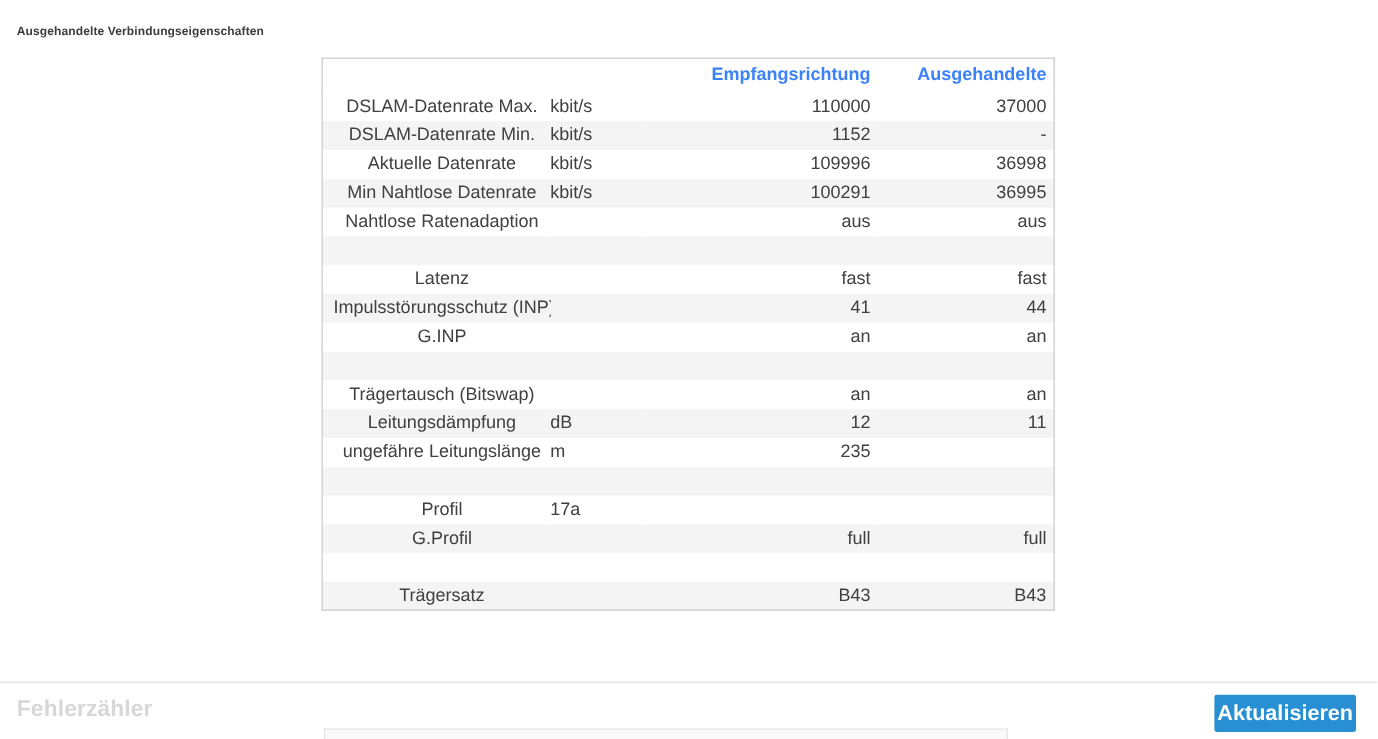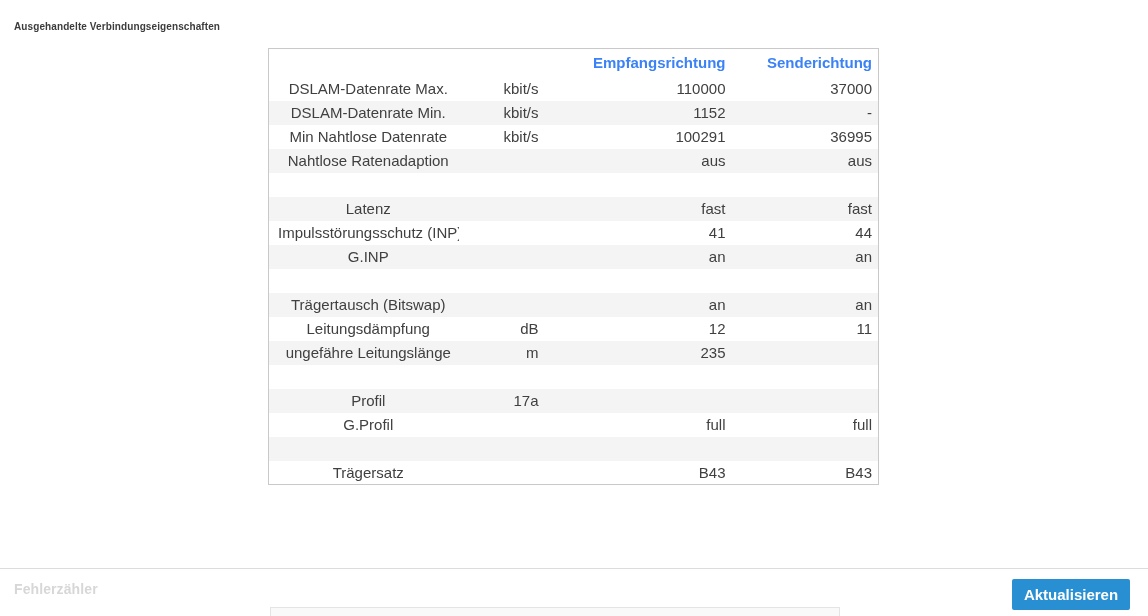--- a/index.html
+++ b/index.html
@@ -45,47 +45,47 @@
   table.props tbody td {
     height: 24px;
     vertical-align: middle;
   }
   table.props tbody tr:nth-child(even) { background: #f4f4f4; }
   .col-label  { width: 190px; }
   .col-unit   { width: 80px;  }
   .col-rx     { width: 190px; }
   .col-tx     { width: 150px; }
   .td-label   { text-align: center;  padding-left: 9px !important; }
-  .td-unit    { text-align: right; }
+  .td-unit    { text-align: left; }
   .td-rx      { text-align: right; padding-right: 3px !important; }
   .td-tx      { text-align: right; padding-right: 6px !important; }
   .divider {
     position: absolute;
     left: 0; top: 568px;
     width: 1148px; height: 1px;
     background: #dcdcdc;
   }
   .section2-title {
     position: absolute;
     left: 14px; top: 581px;
-    font-size: 14px;
+    font-size: 19px;
     font-weight: bold;
     color: #d7d7d7;
     letter-spacing: 0.1px;
   }
   .refresh-button {
     position: absolute;
     left: 1012px; top: 579px;
     width: 118px; height: 31px;
     background: #288fd3;
     color: #ffffff;
     border: none;
     border-radius: 2px;
     font-family: "Liberation Sans", sans-serif;
-    font-size: 15px;
+    font-size: 18px;
     font-weight: bold;
     cursor: pointer;
   }
   .next-table-sliver {
     position: absolute;
     left: 270px; top: 607px;
     width: 570px; height: 9px;
     background: #f9f9f9;
     border: 1px solid #e4e4e4;
     border-bottom: none;
@@ -102,35 +102,41 @@
       <col class="col-label">
       <col class="col-unit">
       <col class="col-rx">
       <col class="col-tx">
     </colgroup>
     <thead>
       <tr>
         <th class="td-label"></th>
         <th class="td-unit"></th>
         <th class="td-rx">Empfangsrichtung</th>
-        <th class="td-tx">Senderichtung</th>
+        <th class="td-tx">Ausgehandelte</th>
       </tr>
     </thead>
     <tbody>
         <tr>
           <td class="td-label">DSLAM-Datenrate Max.</td>
           <td class="td-unit">kbit/s</td>
           <td class="td-rx">110000</td>
           <td class="td-tx">37000</td>
         </tr>
         <tr>
           <td class="td-label">DSLAM-Datenrate Min.</td>
           <td class="td-unit">kbit/s</td>
           <td class="td-rx">1152</td>
           <td class="td-tx">-</td>
+        </tr>
+        <tr>
+          <td class="td-label">Aktuelle Datenrate</td>
+          <td class="td-unit">kbit/s</td>
+          <td class="td-rx">109996</td>
+          <td class="td-tx">36998</td>
         </tr>
         <tr>
           <td class="td-label">Min Nahtlose Datenrate</td>
           <td class="td-unit">kbit/s</td>
           <td class="td-rx">100291</td>
           <td class="td-tx">36995</td>
         </tr>
         <tr>
           <td class="td-label">Nahtlose Ratenadaption</td>
           <td class="td-unit"></td>

